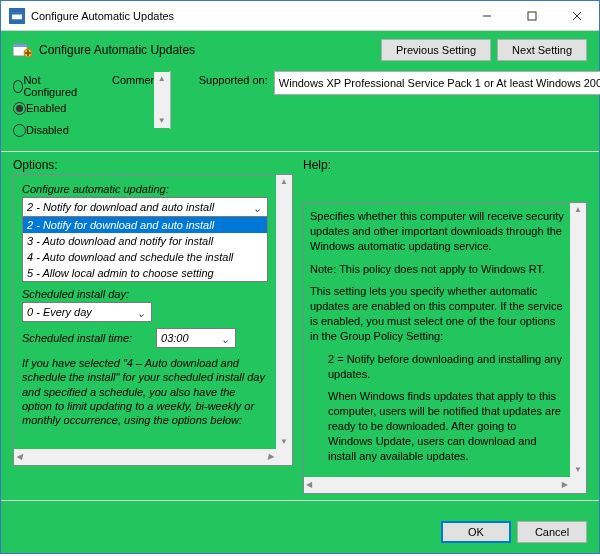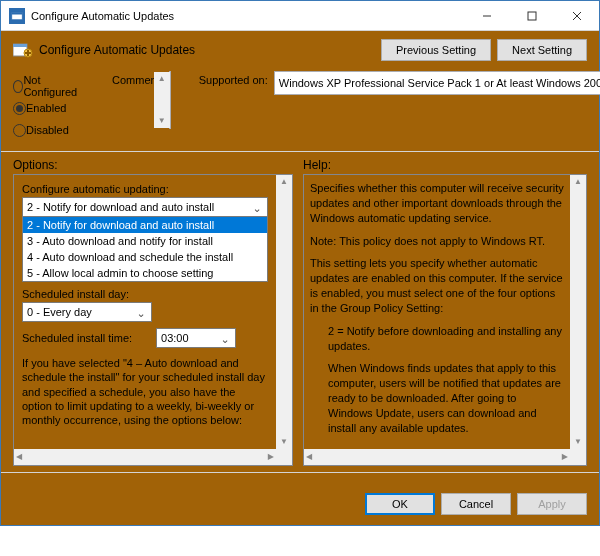--- a/index.html
+++ b/index.html
@@ -1,17 +1,17 @@
 <!DOCTYPE html>
 <html><head>
 <meta charset="utf-8">
 <style>
   * { box-sizing: border-box; font-family: "Segoe UI", Tahoma, sans-serif; font-size: 11px; }
   body { margin: 0; background: #fff; color: #000; }
-  .window { width: 600px; border: 1px solid #3a79b7; background: #a16207; }
+  .window { width: 600px; border: 1px solid #3a79b7; background: #22c55e; }
   .titlebar { height: 30px; background: #fff; display: flex; align-items: center; border-bottom: 1px solid #d4d4d4; }
   .titlebar-icon { width: 16px; height: 16px; margin: 0 6px 0 8px; background: #2b6cb0; display: inline-flex; align-items: center; justify-content: center; }
   .titlebar-icon svg { width: 12px; height: 12px; }
   .titlebar-title { flex: 1; color: #000; }
   .titlebar-controls { display: flex; }
   .titlebar-btn { width: 45px; height: 30px; display: flex; align-items: center; justify-content: center; color: #333; }
   .header-row { display: flex; align-items: center; padding: 8px 12px 6px 12px; }
   .header-icon { width: 20px; height: 16px; margin-right: 6px; display:inline-flex; align-items:center; justify-content:center;}
   .header-title { flex: 1; font-size: 12px; }
   .nav-btns { display: flex; gap: 6px; }
@@ -27,22 +27,22 @@
   .field-row { display: flex; align-items: flex-start; gap: 6px; }
   .field-label { width: 75px; text-align: right; padding-top: 3px; }
   .comment-box { flex:1; height: 58px; border: 1px solid #abadb3; background:#fff; position:relative; }
   .supported-box { flex:1; height: 24px; line-height: 22px; padding: 0 4px; border: 1px solid #abadb3; background:#fff; position:relative; overflow:hidden; white-space:nowrap; }
   .scroll-faker-v { position:absolute; right:0; top:0; bottom:0; width:16px; background:#f0f0f0; display:flex; flex-direction:column; justify-content:space-between; align-items:center; }
   .scroll-arrow { font-size:8px; color:#888; line-height:14px;}
   .divider { border-top: 1px solid #d4d4d4; margin: 4px 0; }
   .panes-header { display:flex; padding: 2px 12px 2px 12px; }
   .pane-label { font-size: 12px; }
   .panes { display:flex; padding: 0 12px 6px 12px; gap: 10px; }
-  .options-pane { width: 280px; height: 292px; border: 1px solid #828790; padding: 8px 8px; position:relative; overflow:hidden; }
-  .help-pane { flex:1; height: 292px; border: 1px solid #828790; padding: 24px 6px; position:relative; overflow:hidden; line-height:1.35; }
+  .options-pane { width: 280px; height: 292px; border: 1px solid #828790; padding: 8px 8px; position:relative; overflow:hidden;font-style:italic; }
+  .help-pane { flex:1; height: 292px; border: 1px solid #828790; padding: 24px 6px; position:relative; overflow:hidden; line-height:1.35;margin-top:28px; }
   .dropdown { border:1px solid #7a7a7a; height:20px; display:flex; align-items:center; padding:0 4px; background:#fff; position:relative; }
   .dropdown .arrow { position:absolute; right:2px; top:2px; width:16px; height:16px; display:flex; align-items:center; justify-content:center; color:#555;}
   .dropdown-open { border:1px solid #7a7a7a; border-top:none; background:#fff; }
   .dd-item { padding:2px 4px; }
   .dd-item.hl { background:#0078d7; color:#fff; }
   .opt-label { margin: 6px 0 2px 0; }
   .small-dd { width: 130px; }
   .time-dd { width: 80px; }
   .row-inline { display:flex; align-items:center; gap:24px; }
   .help-pane p { margin: 0 0 8px 0; }
@@ -209,16 +209,15 @@
           <span class="scroll-arrow">◀</span>
           <span class="scroll-arrow">▶</span>
         </div>
       <div class="corner"></div>
     </div>
   </div>
 
   <div class="footer">
     <div class="win-btn primary">OK</div>
     <div class="win-btn">Cancel</div>
-    <div class="win-btn disabled">Apply</div>
   </div>
 
 </div>
 
 </body></html>

